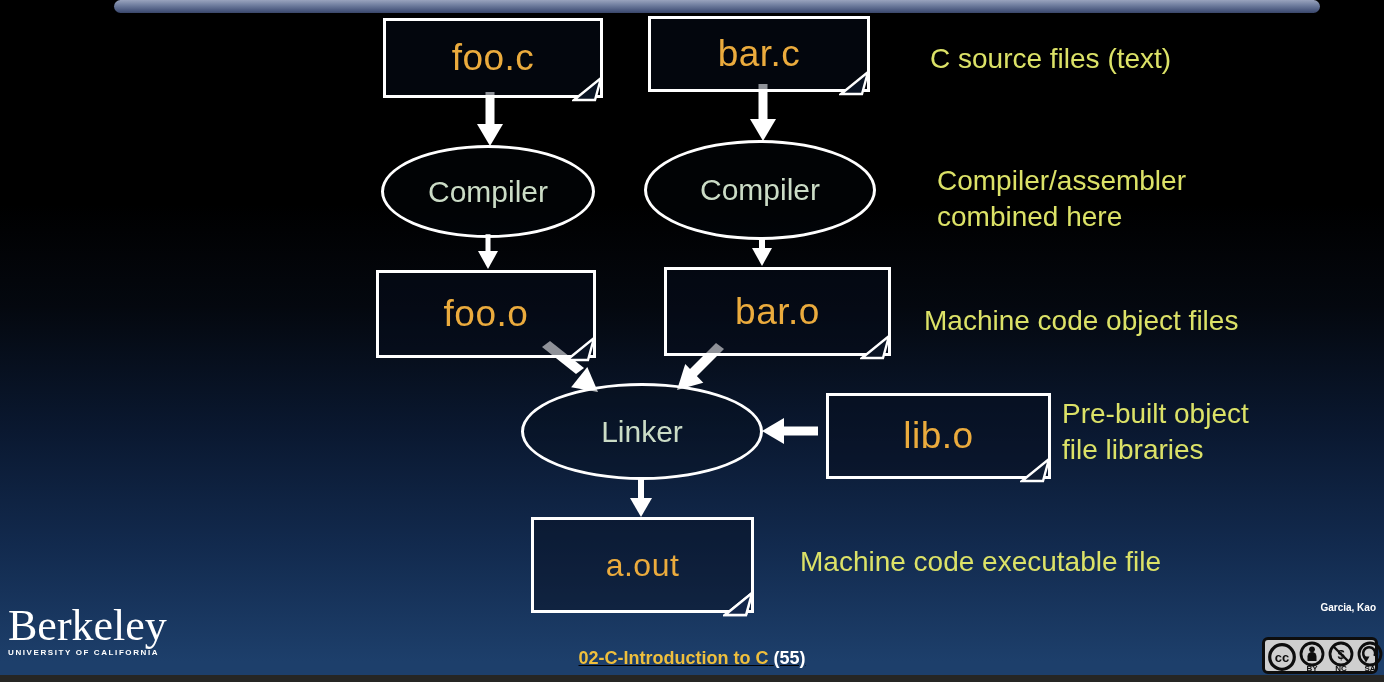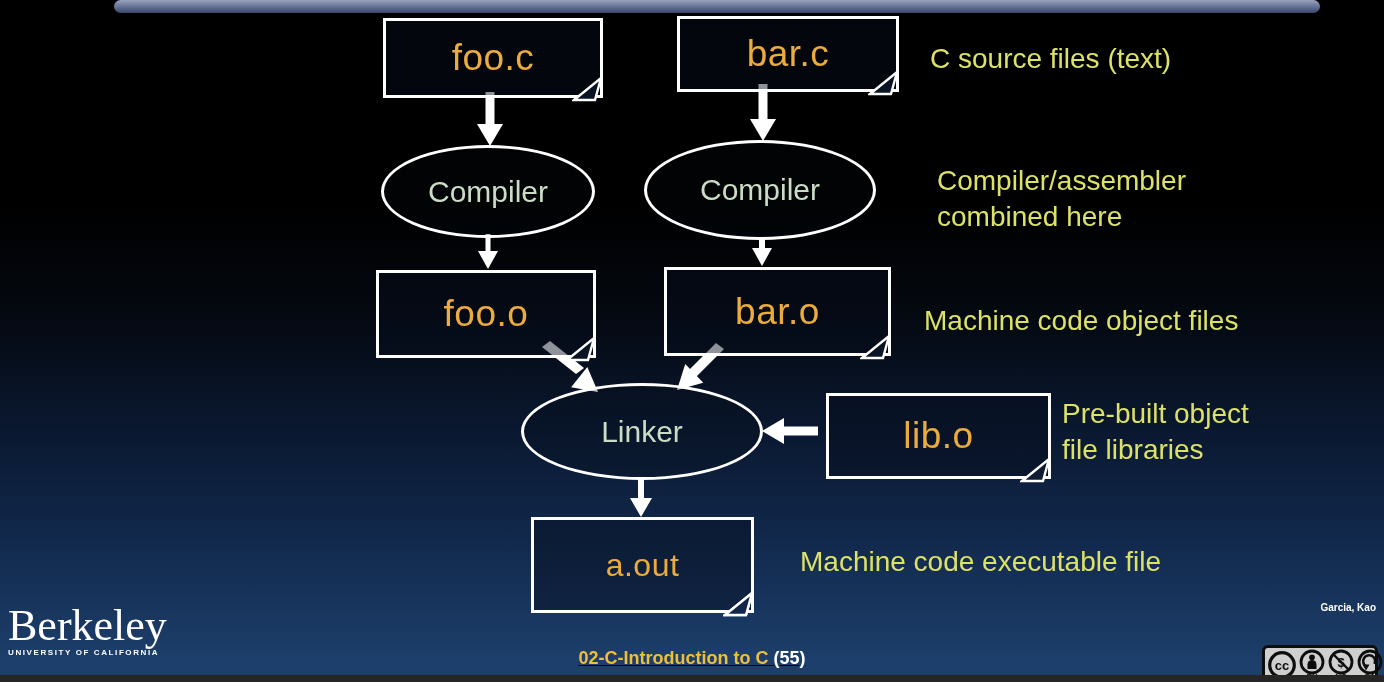--- a/index.html
+++ b/index.html
@@ -27,21 +27,21 @@
   .arrows{position:absolute;left:0;top:0;pointer-events:none;}
   .berkeley{position:absolute;left:8px;top:604px;color:#fff;}
   .berkeley-word{font-family:"Liberation Serif",serif;font-size:44px;line-height:44px;}
   .berkeley-sub{font-size:8px;font-weight:bold;letter-spacing:1.6px;margin-top:0;}
   .lecture-footer{position:absolute;left:0;right:0;top:648px;text-align:center;font-size:18px;font-weight:bold;text-decoration:underline;}
   .lecture-title{color:#EFBF3C;}
   .lecture-page{color:#fff;font-weight:bold;}
   .authors{position:absolute;right:8px;top:602px;color:#fff;font-size:10px;font-weight:bold;}
   .cc-badge{
     position:absolute;left:1262px;top:637px;width:116px;height:37px;
-    background:#cfcfcf;border:3px solid #0d0d0d;border-radius:6px;box-sizing:border-box;margin-top:8px;
+    background:#cfcfcf;border:3px solid #0d0d0d;border-radius:6px;box-sizing:border-box;
   }
   .cc-label{position:absolute;top:24px;width:26px;text-align:center;color:#0d0d0d;font-size:8px;font-weight:bold;}
   .bottom-strip{position:absolute;left:0;bottom:0;width:100%;height:7px;background:#262624;}
 </style>
 </head>
 <body>
 
 <div class="slide">
 
   <div class="top-bar"></div>
@@ -95,21 +95,21 @@
     </g>
   </svg>
 
   <div class="filebox" style="left:383px;top:18px;width:214px;height:74px;">
     <span>foo.c</span>
     <svg class="dogear" width="32" height="28">
       <polygon points="2,26 29,4 23,26" fill="#0a1424" stroke="#fff" stroke-width="2.4"></polygon>
     </svg>
   </div>
 
-  <div class="filebox" style="left:677px;top:16px;width:216px;height:70px;">
+  <div class="filebox" style="left:648px;top:16px;width:216px;height:70px;">
     <span>bar.c</span>
     <svg class="dogear" width="32" height="28">
       <polygon points="2,26 29,4 23,26" fill="#0a1424" stroke="#fff" stroke-width="2.4"></polygon>
     </svg>
   </div>
 
   <div class="filebox" style="left:376px;top:270px;width:214px;height:82px;">
     <span>foo.o</span>
     <svg class="dogear" width="32" height="28">
       <polygon points="2,26 29,4 23,26" fill="#0a1424" stroke="#fff" stroke-width="2.4"></polygon>

